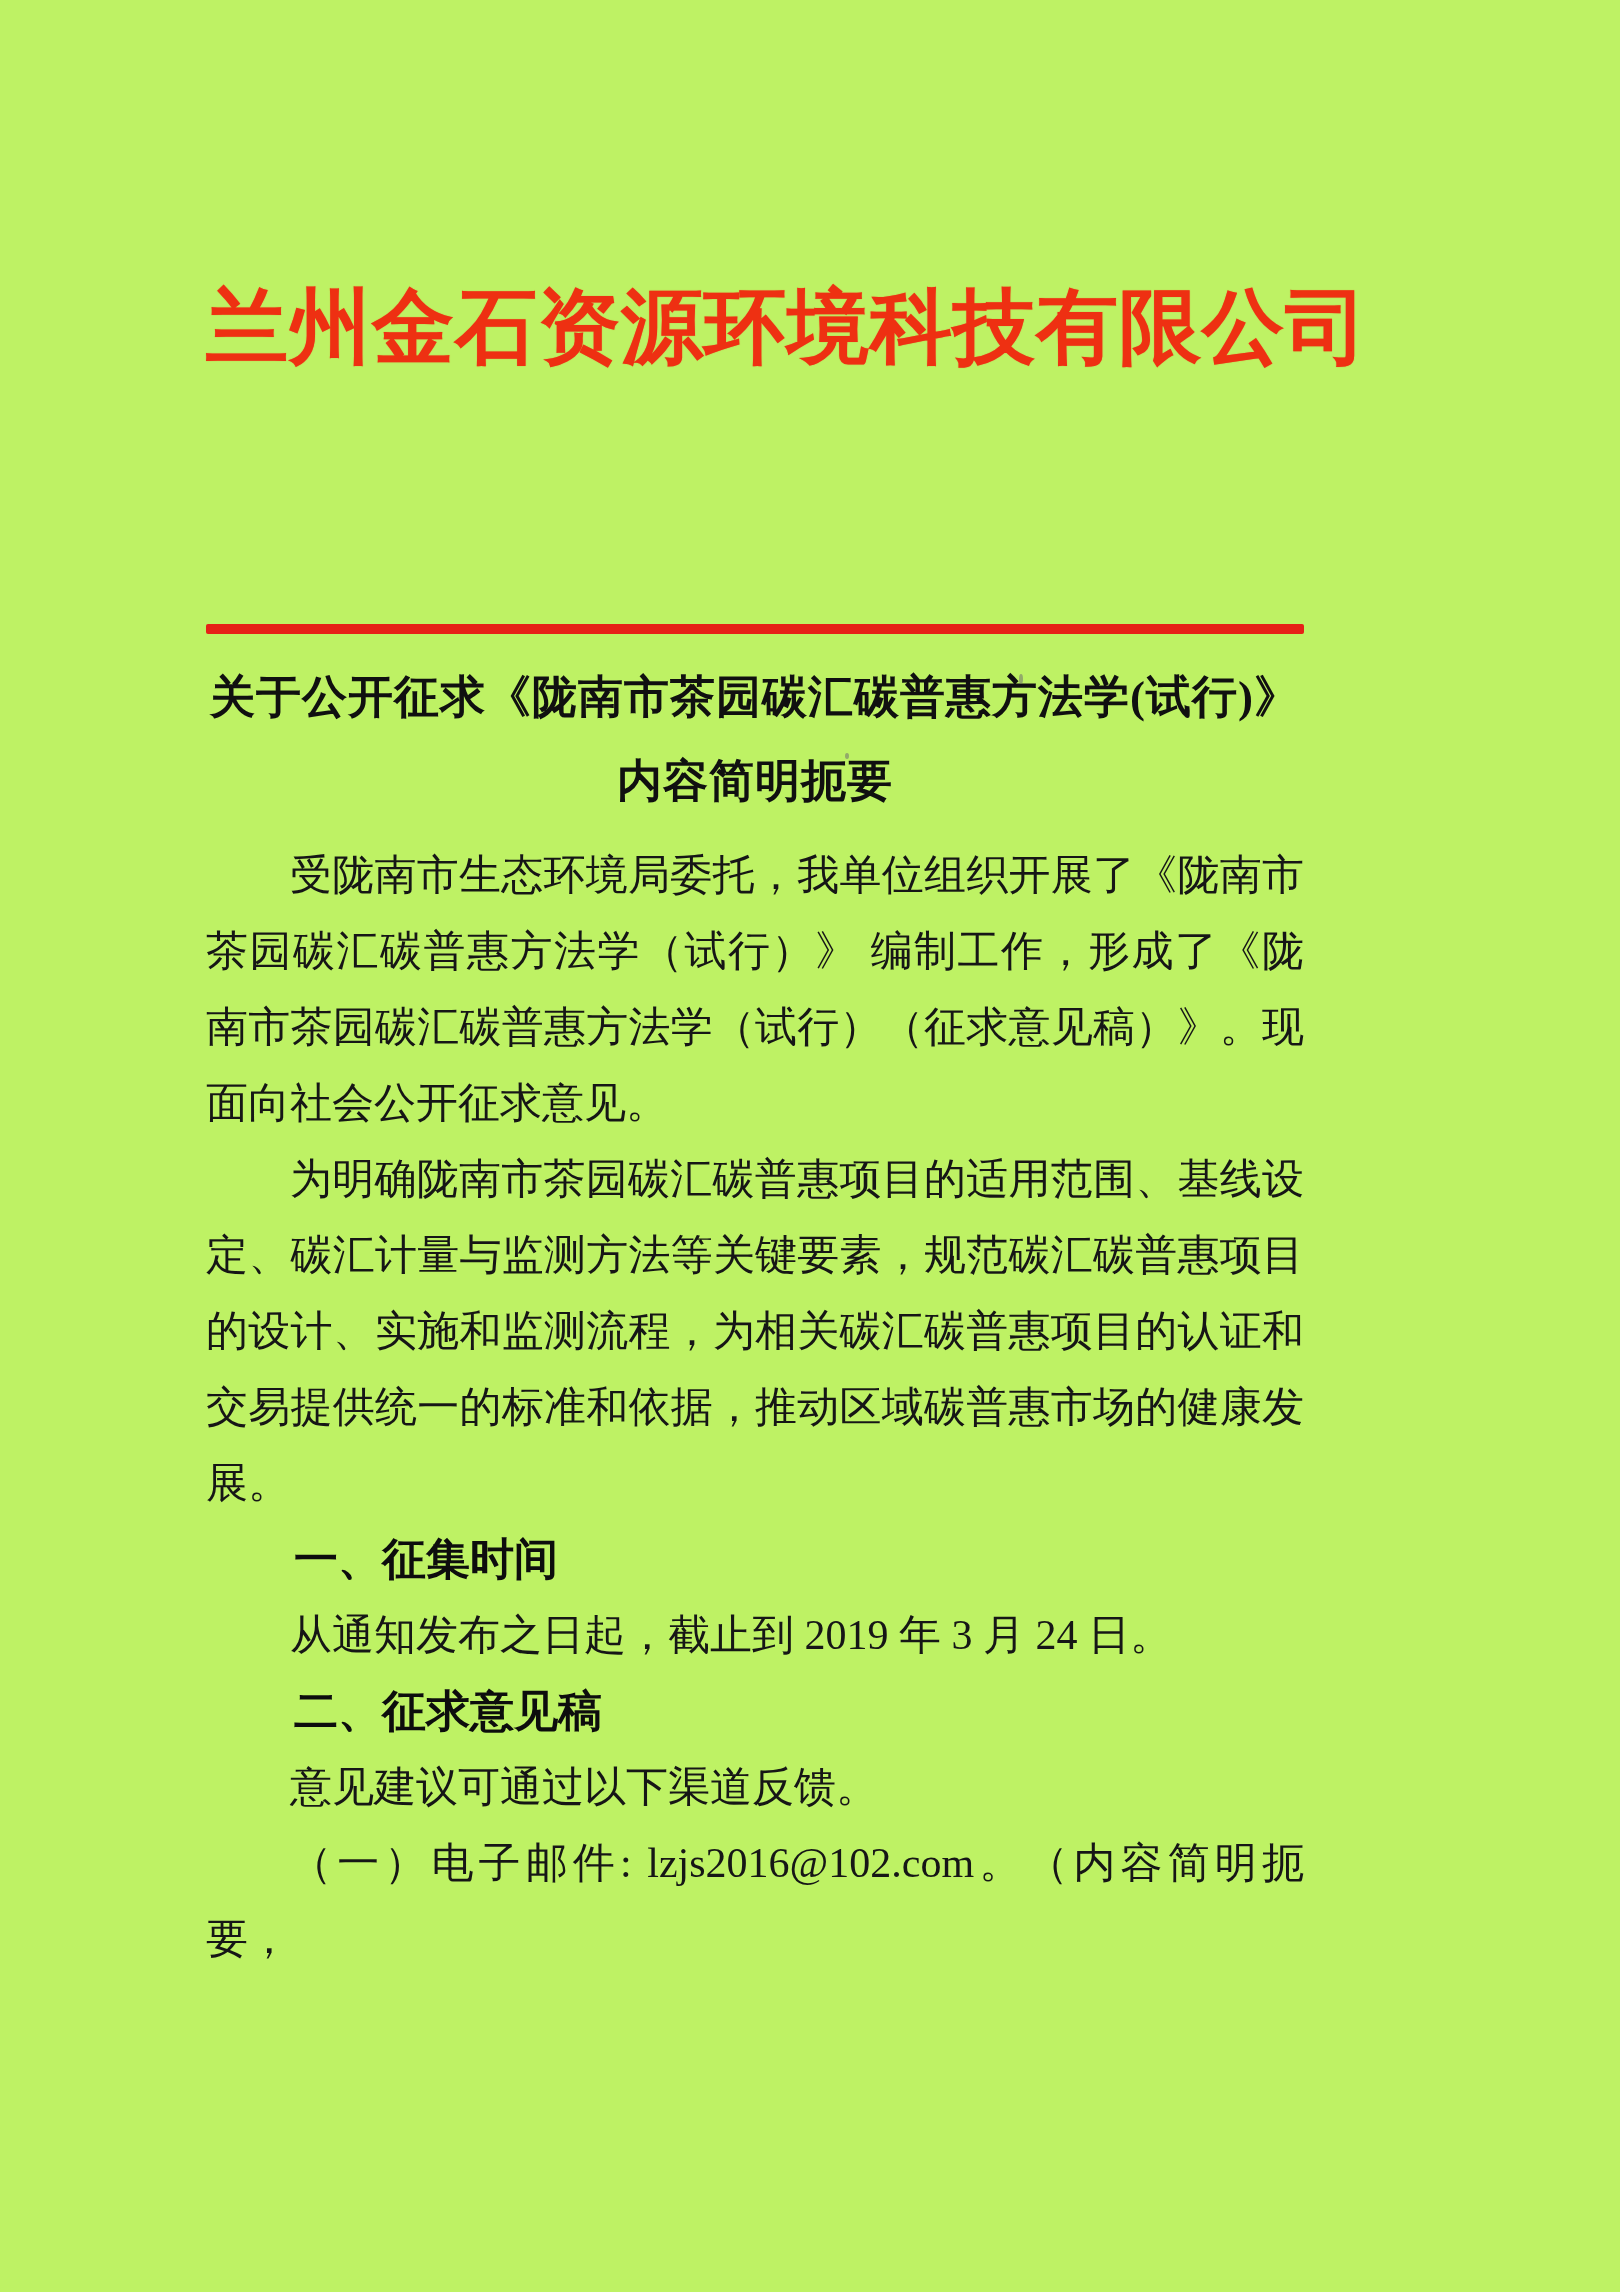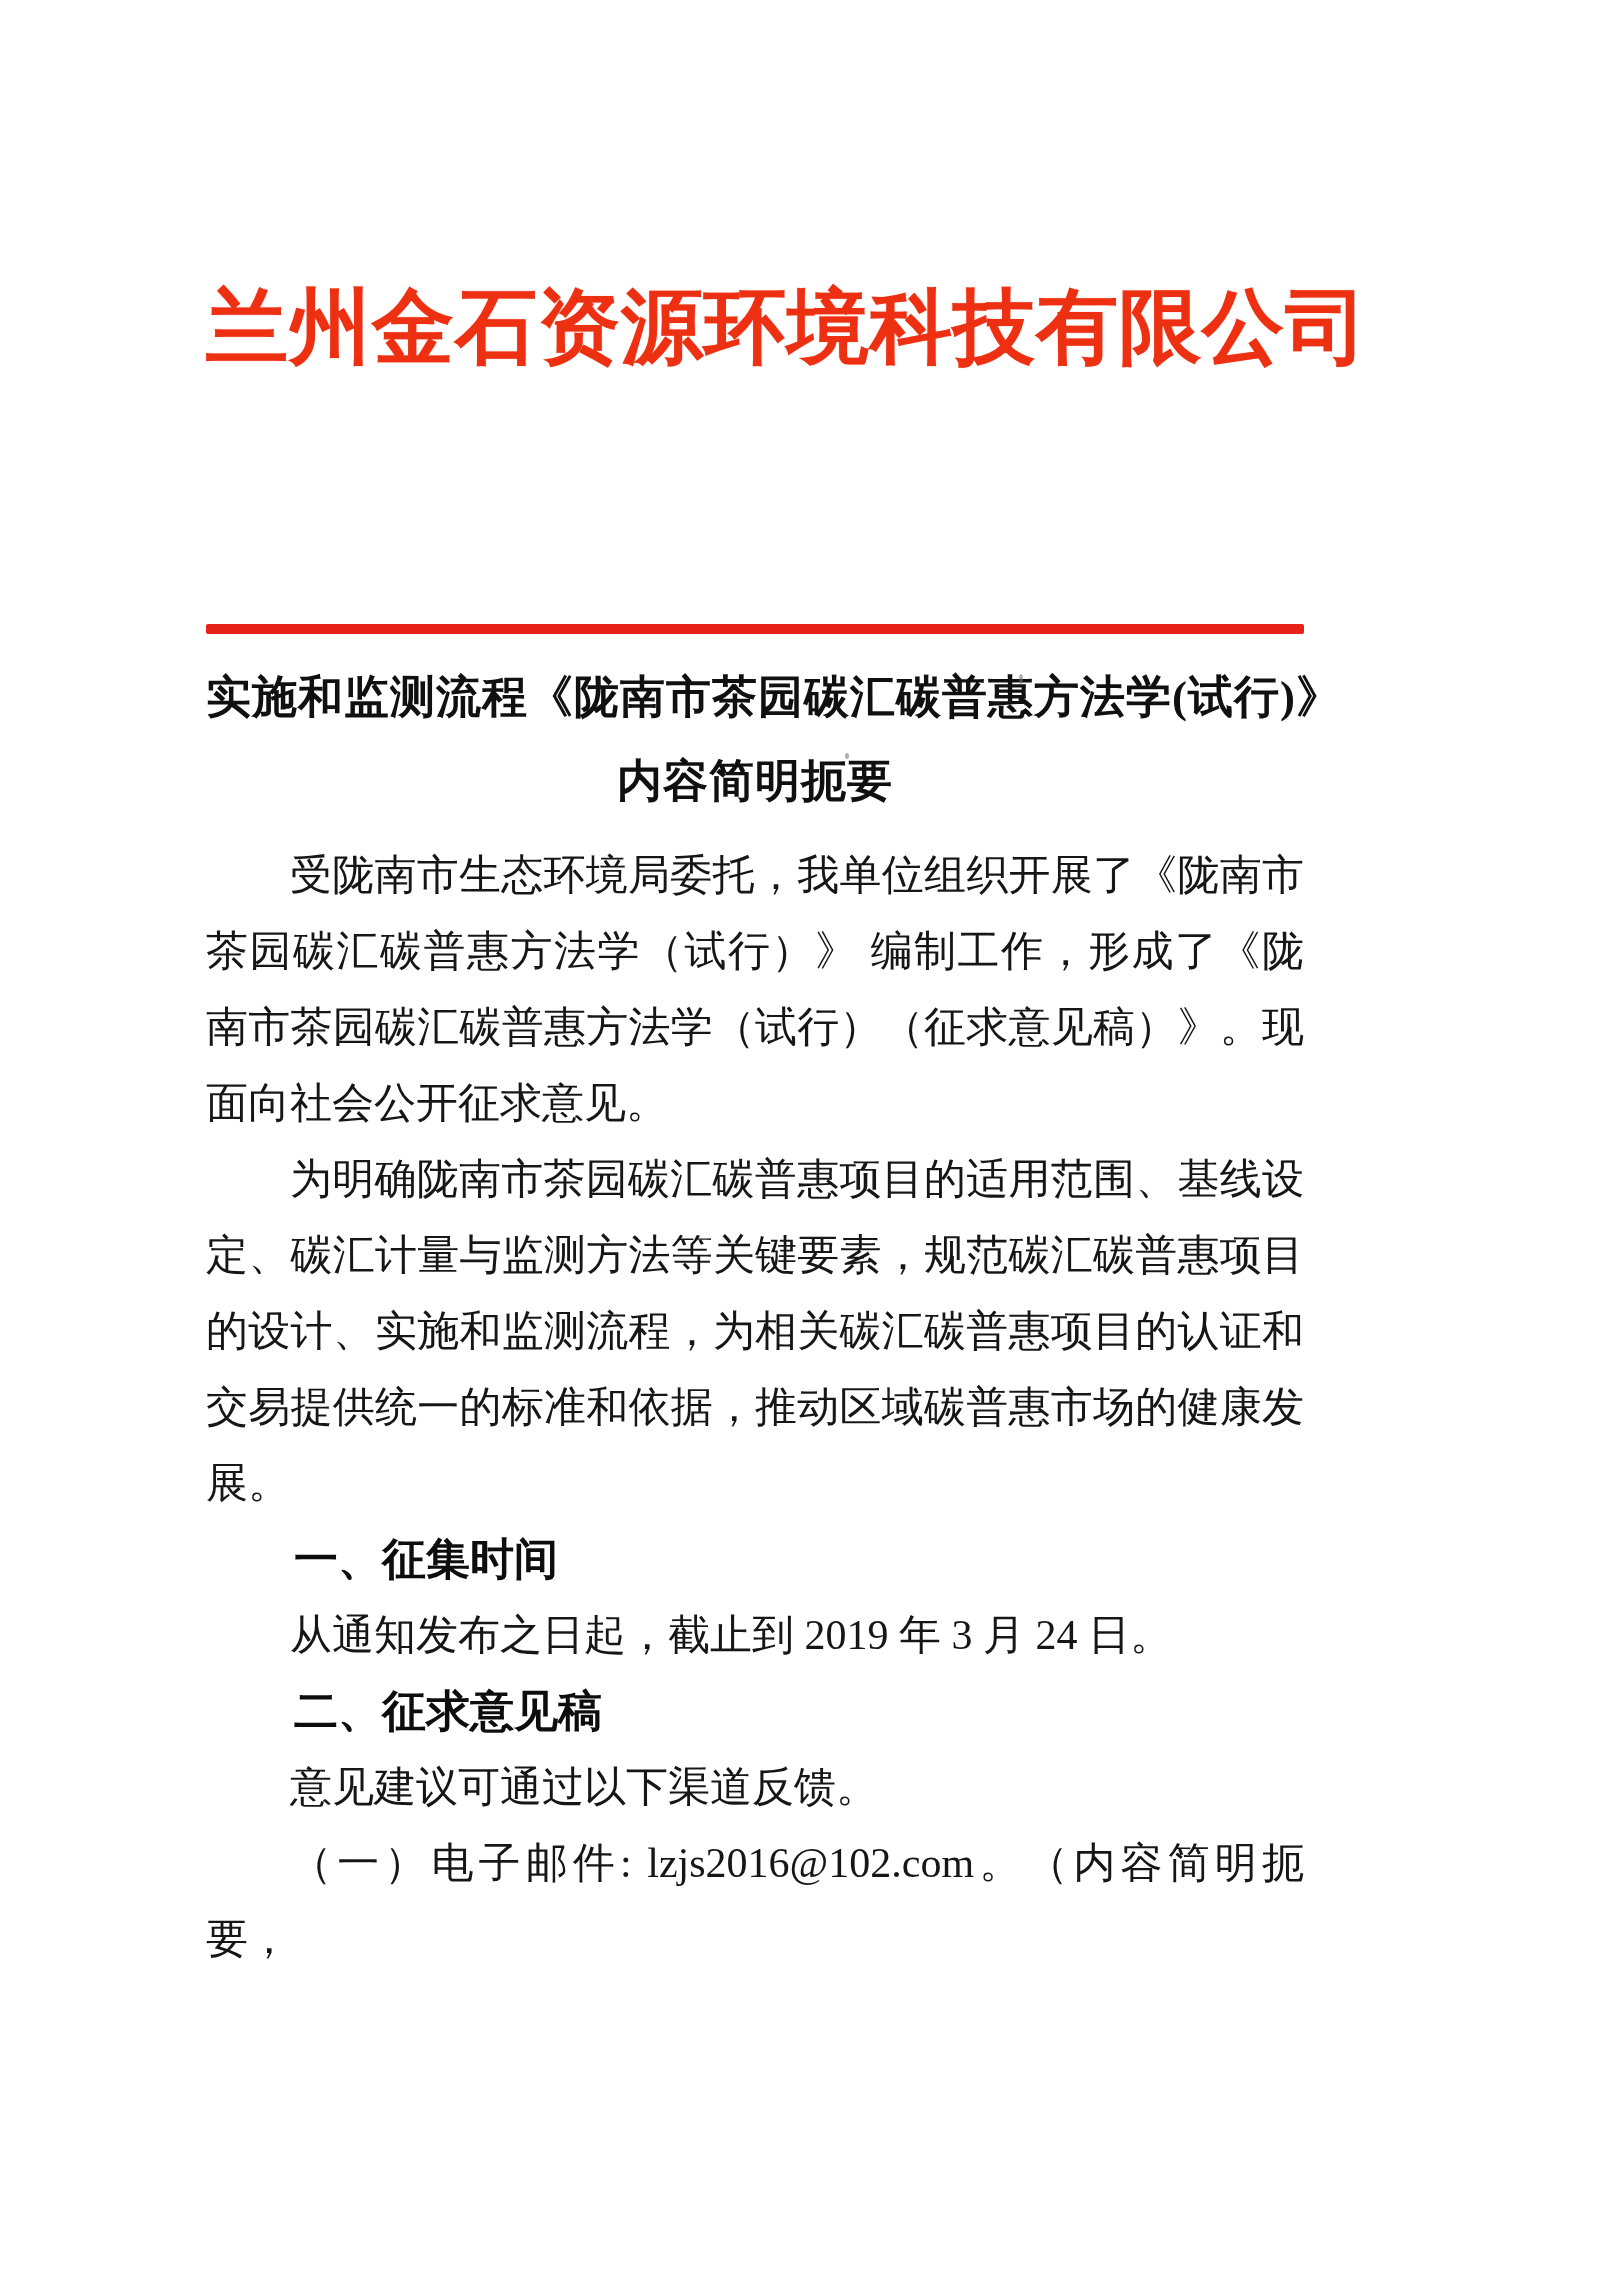--- a/index.html
+++ b/index.html
@@ -4,21 +4,21 @@
 <style>
   * { box-sizing: border-box; }
   html, body { margin: 0; padding: 0; }
   body { background: #6b6b6b; font-family: "Liberation Serif", serif; }
 
   .page {
     position: relative;
     width: 1620px;
     height: 2293px;
     margin: 0 auto;
-    background: #ffffff;
+    background: #bef264;
     overflow: hidden;
   }
 
   .content {
     position: absolute;
     left: 206px;
     top: 0;
     width: 1098px;
     height: 100%;
   }
@@ -86,21 +86,21 @@
 <body>
 
 <div class="page">
   <div class="content">
 
     <div class="letterhead">兰州金石资源环境科技有限公司</div>
 
     <div class="divider"></div>
 
     <div class="title-block">
-      <div class="title-line">实施和监测流程《陇南市茶园碳汇碳普惠方法学(试行)》</div>
+      <div class="title-line">关于公开征求《陇南市茶园碳汇碳普惠方法学(试行)》</div>
       <div class="title-line">内容简明扼要</div>
     </div>
 
     <div class="body-text" id="notice-body">
         <p class="paragraph">受陇南市生态环境局委托，我单位组织开展了《陇南市茶园碳汇碳普惠方法学（试行）》 编制工作，形成了《陇南市茶园碳汇碳普惠方法学（试行）（征求意见稿）》。现面向社会公开征求意见。</p>
         <p class="paragraph">为明确陇南市茶园碳汇碳普惠项目的适用范围、基线设定、碳汇计量与监测方法等关键要素，规范碳汇碳普惠项目的设计、实施和监测流程，为相关碳汇碳普惠项目的认证和交易提供统一的标准和依据，推动区域碳普惠市场的健康发展。</p>
         <p class="heading">一、征集时间</p>
         <p class="paragraph">从通知发布之日起，截止到 2019 年 3 月 24 日。</p>
         <p class="heading">二、征求意见稿</p>
         <p class="paragraph">意见建议可通过以下渠道反馈。</p>

